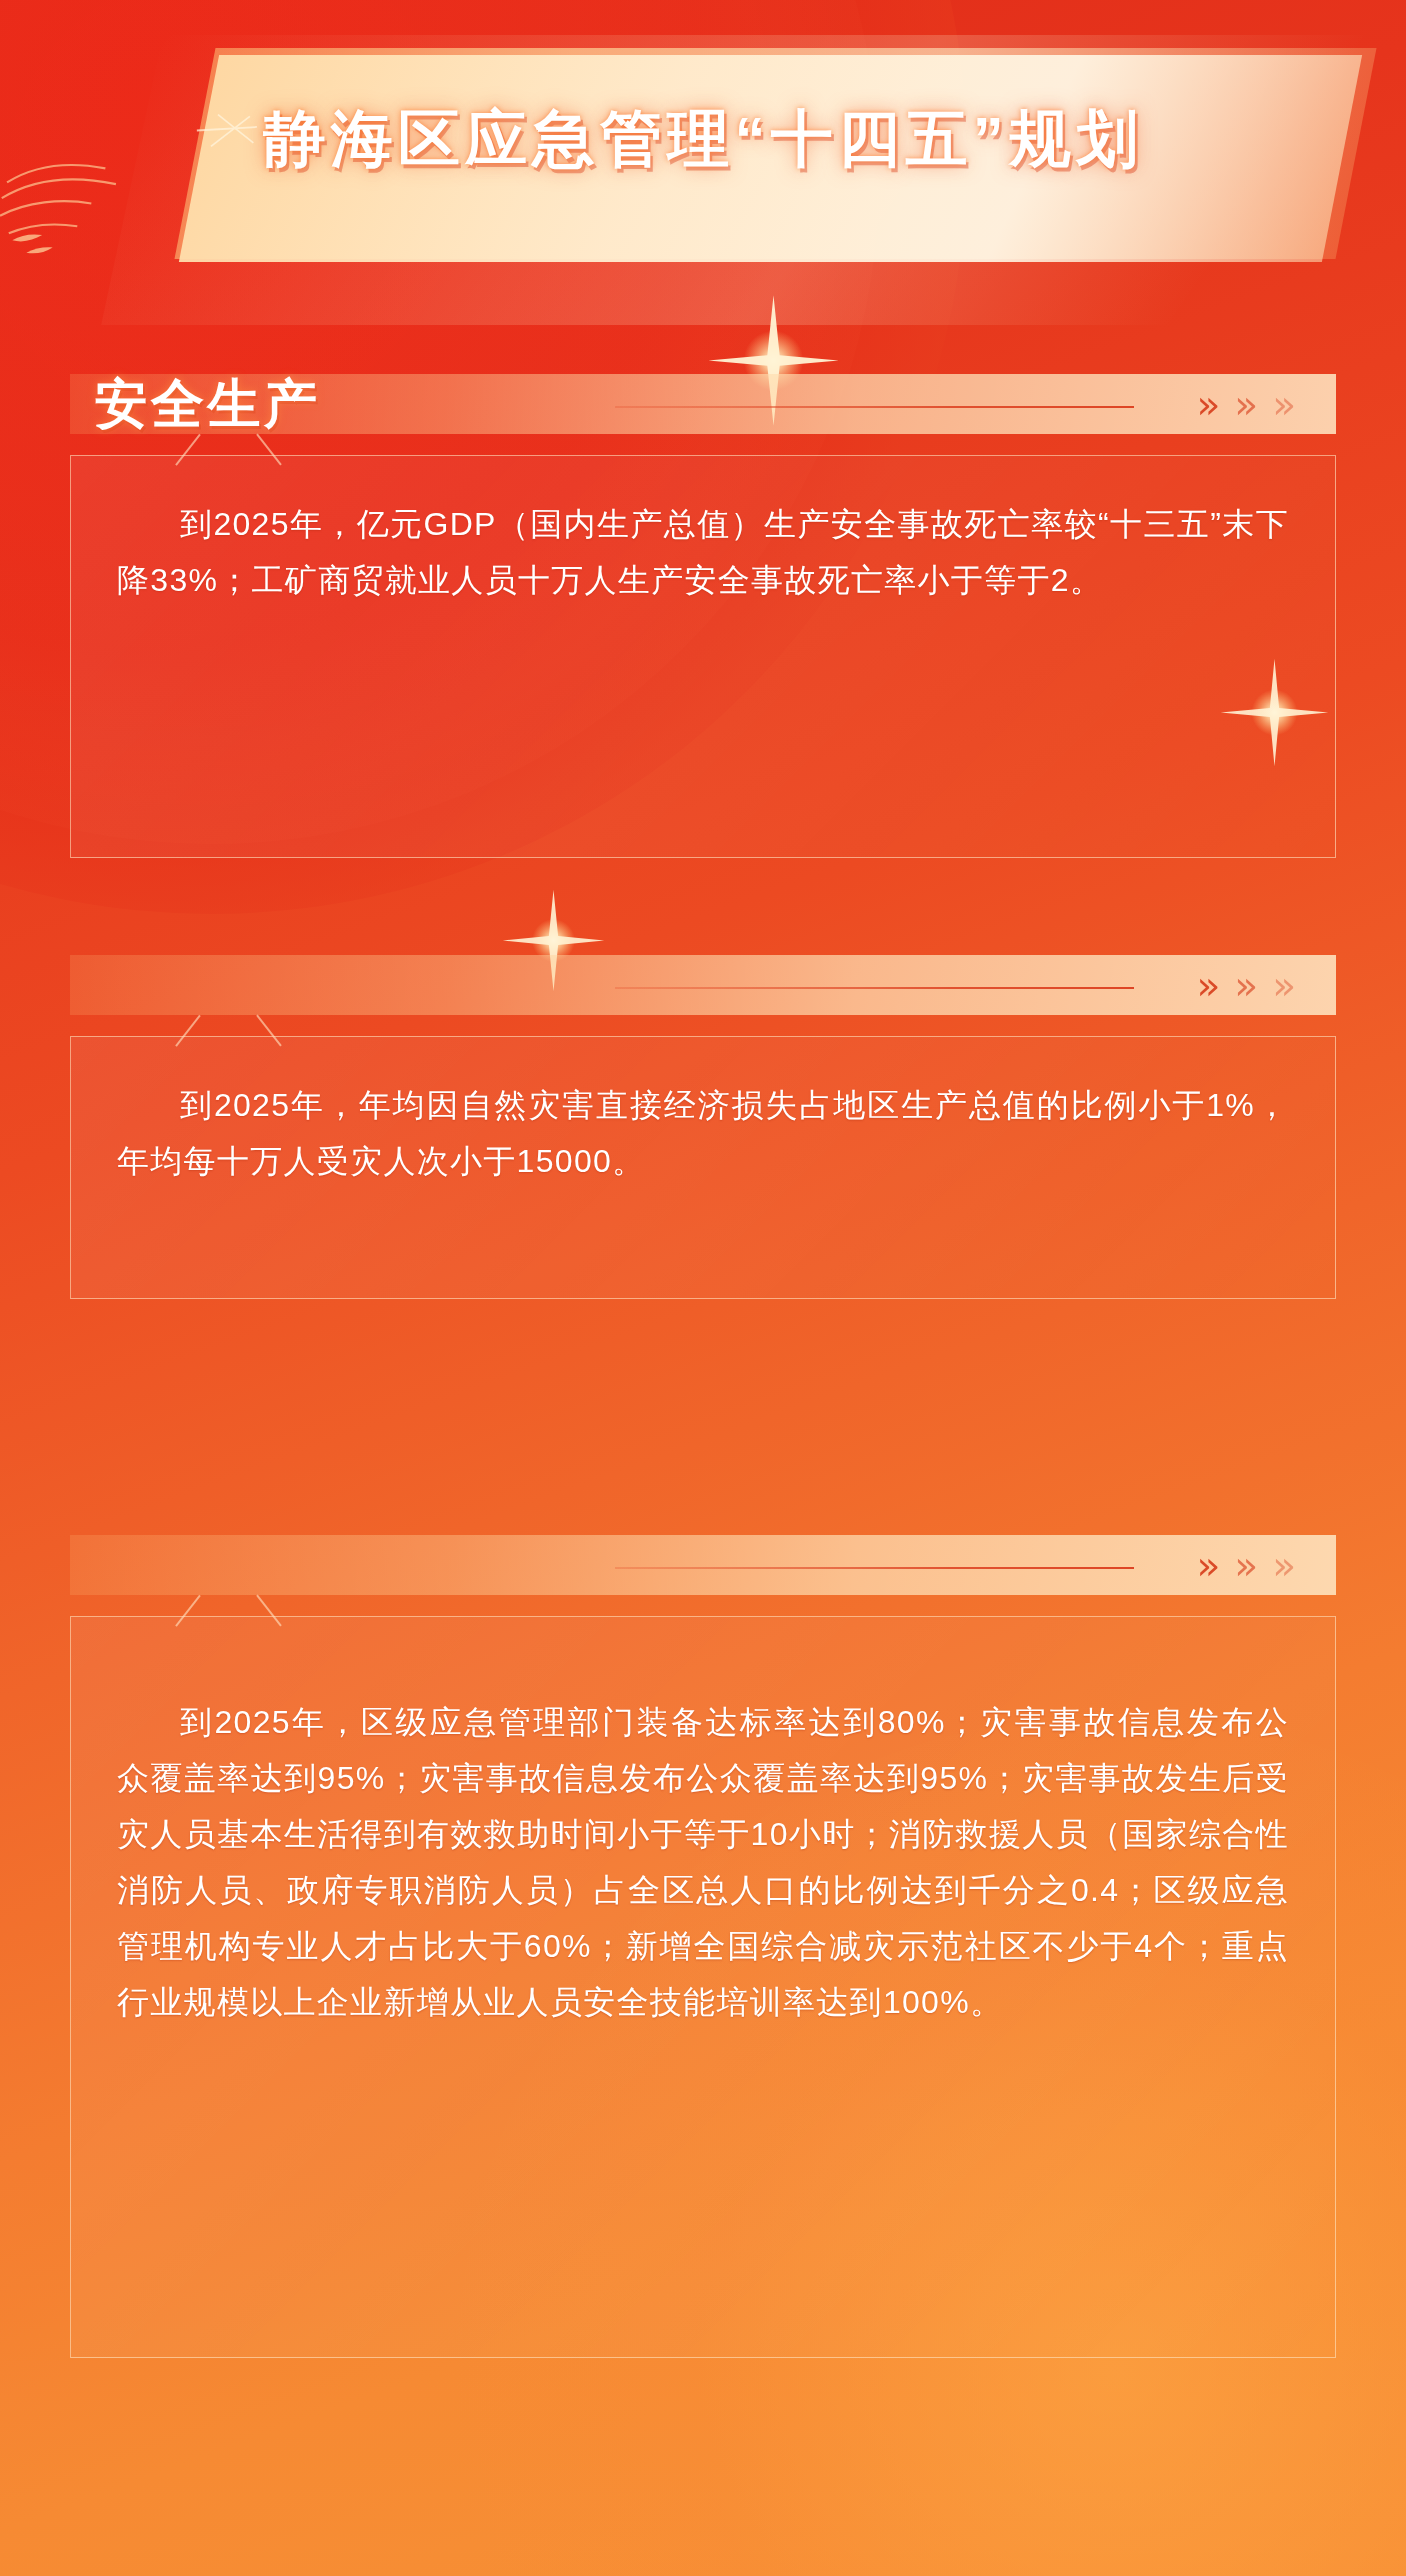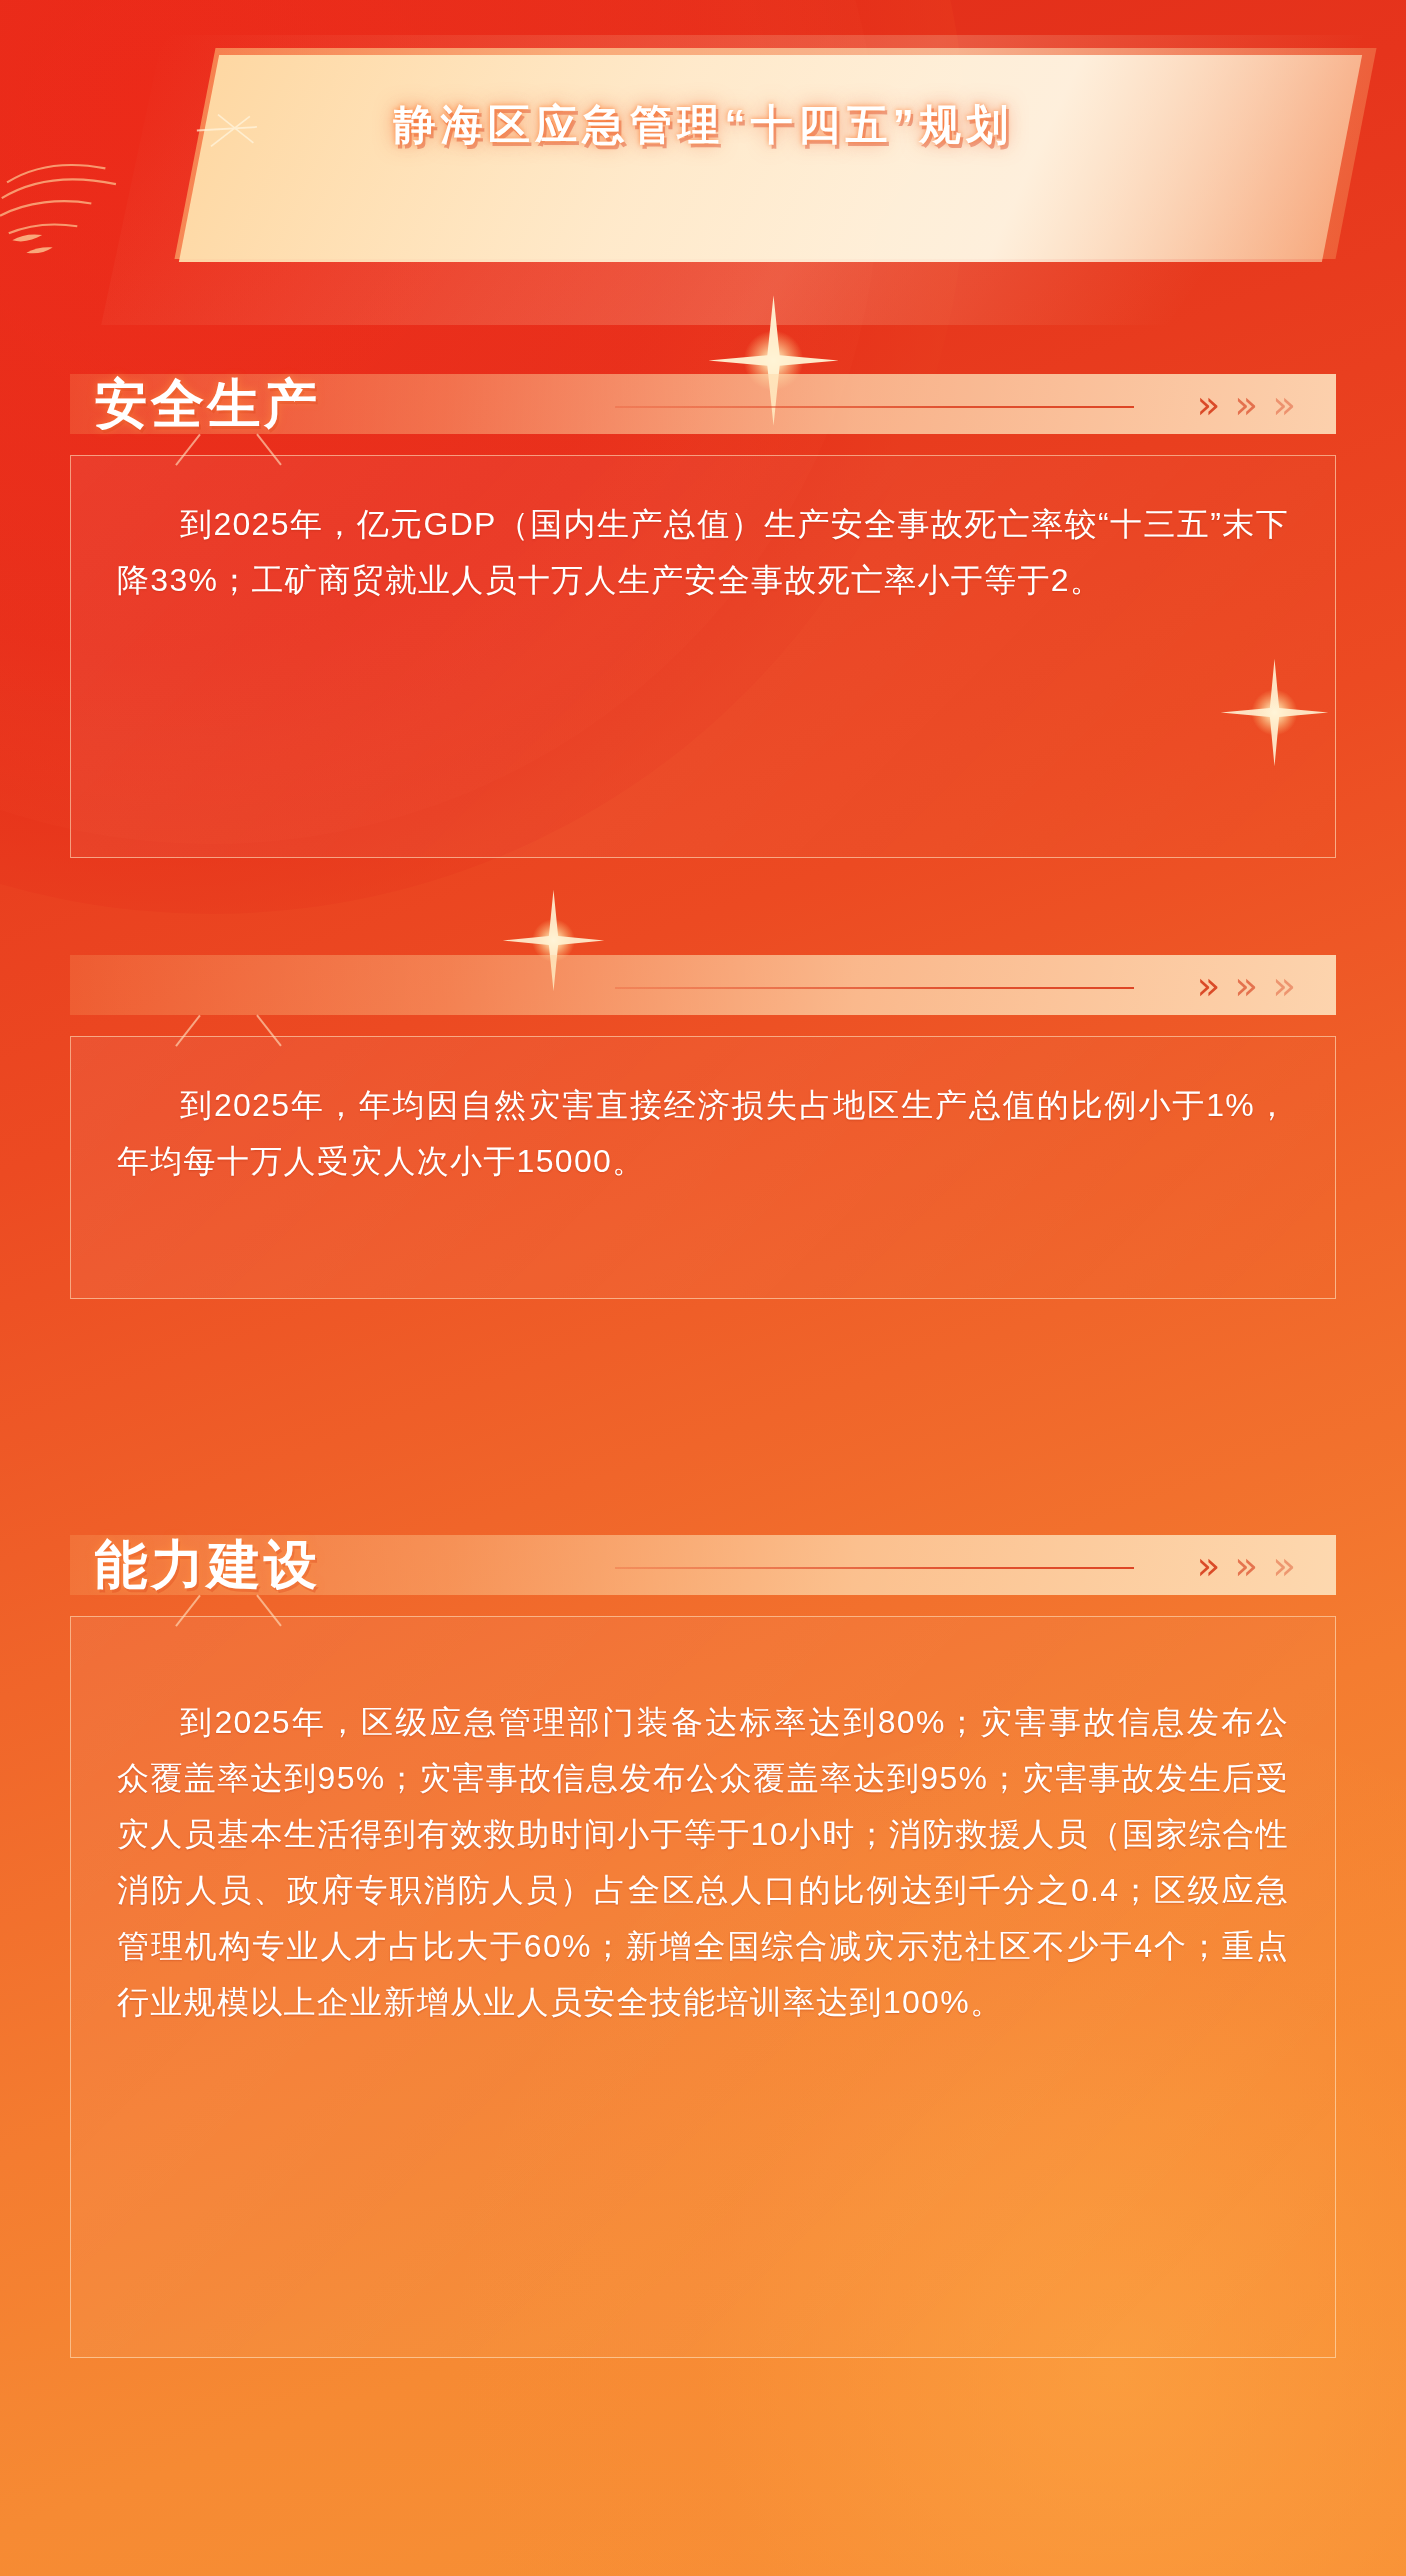--- a/index.html
+++ b/index.html
@@ -130,21 +130,21 @@
   }
   .title-wrap {
     position: absolute;
     left: 0;
     top: 97px;
     width: 1407px;
     text-align: center;
   }
   .title-text {
     display: inline-block;
-    font-size: 42px;
+    font-size: 62px;
     font-weight: bold;
     letter-spacing: 5.3px;
     color: #ffffff;
     font-family: "Liberation Sans", "DejaVu Sans", sans-serif;
     text-shadow:
        0 0 5.3px rgba(255,120,40,0.75),
        0 0 19.3px rgba(240,80,30,0.55),
        2.6px 3.5px 0 rgba(214,48,18,0.38);
     white-space: nowrap;
   }
@@ -350,21 +350,20 @@
     <div class="sec-body">
       <div class="notch-left"></div>
       <div class="notch-right"></div>
       <div class="sec-text">到2025年，年均因自然灾害直接经济损失占地区生产总值的比例小于1%，年均每十万人受灾人次小于15000。</div>
     </div>
   </div>
 
   <div class="section" id="sec-3">
     <div class="sec-head">
       <div class="head-bar"></div>
-      <div class="head-label">能力建设</div>
       <div class="head-rule"></div>
       <div class="head-chevrons">
         <span>»</span><span>»</span><span>»</span>
       </div>
     </div>
     <div class="sec-body">
       <div class="notch-left"></div>
       <div class="notch-right"></div>
       <div class="sec-text">到2025年，区级应急管理部门装备达标率达到80%；灾害事故信息发布公众覆盖率达到95%；灾害事故信息发布公众覆盖率达到95%；灾害事故发生后受灾人员基本生活得到有效救助时间小于等于10小时；消防救援人员（国家综合性消防人员、政府专职消防人员）占全区总人口的比例达到千分之0.4；区级应急管理机构专业人才占比大于60%；新增全国综合减灾示范社区不少于4个；重点行业规模以上企业新增从业人员安全技能培训率达到100%。</div>
     </div>

